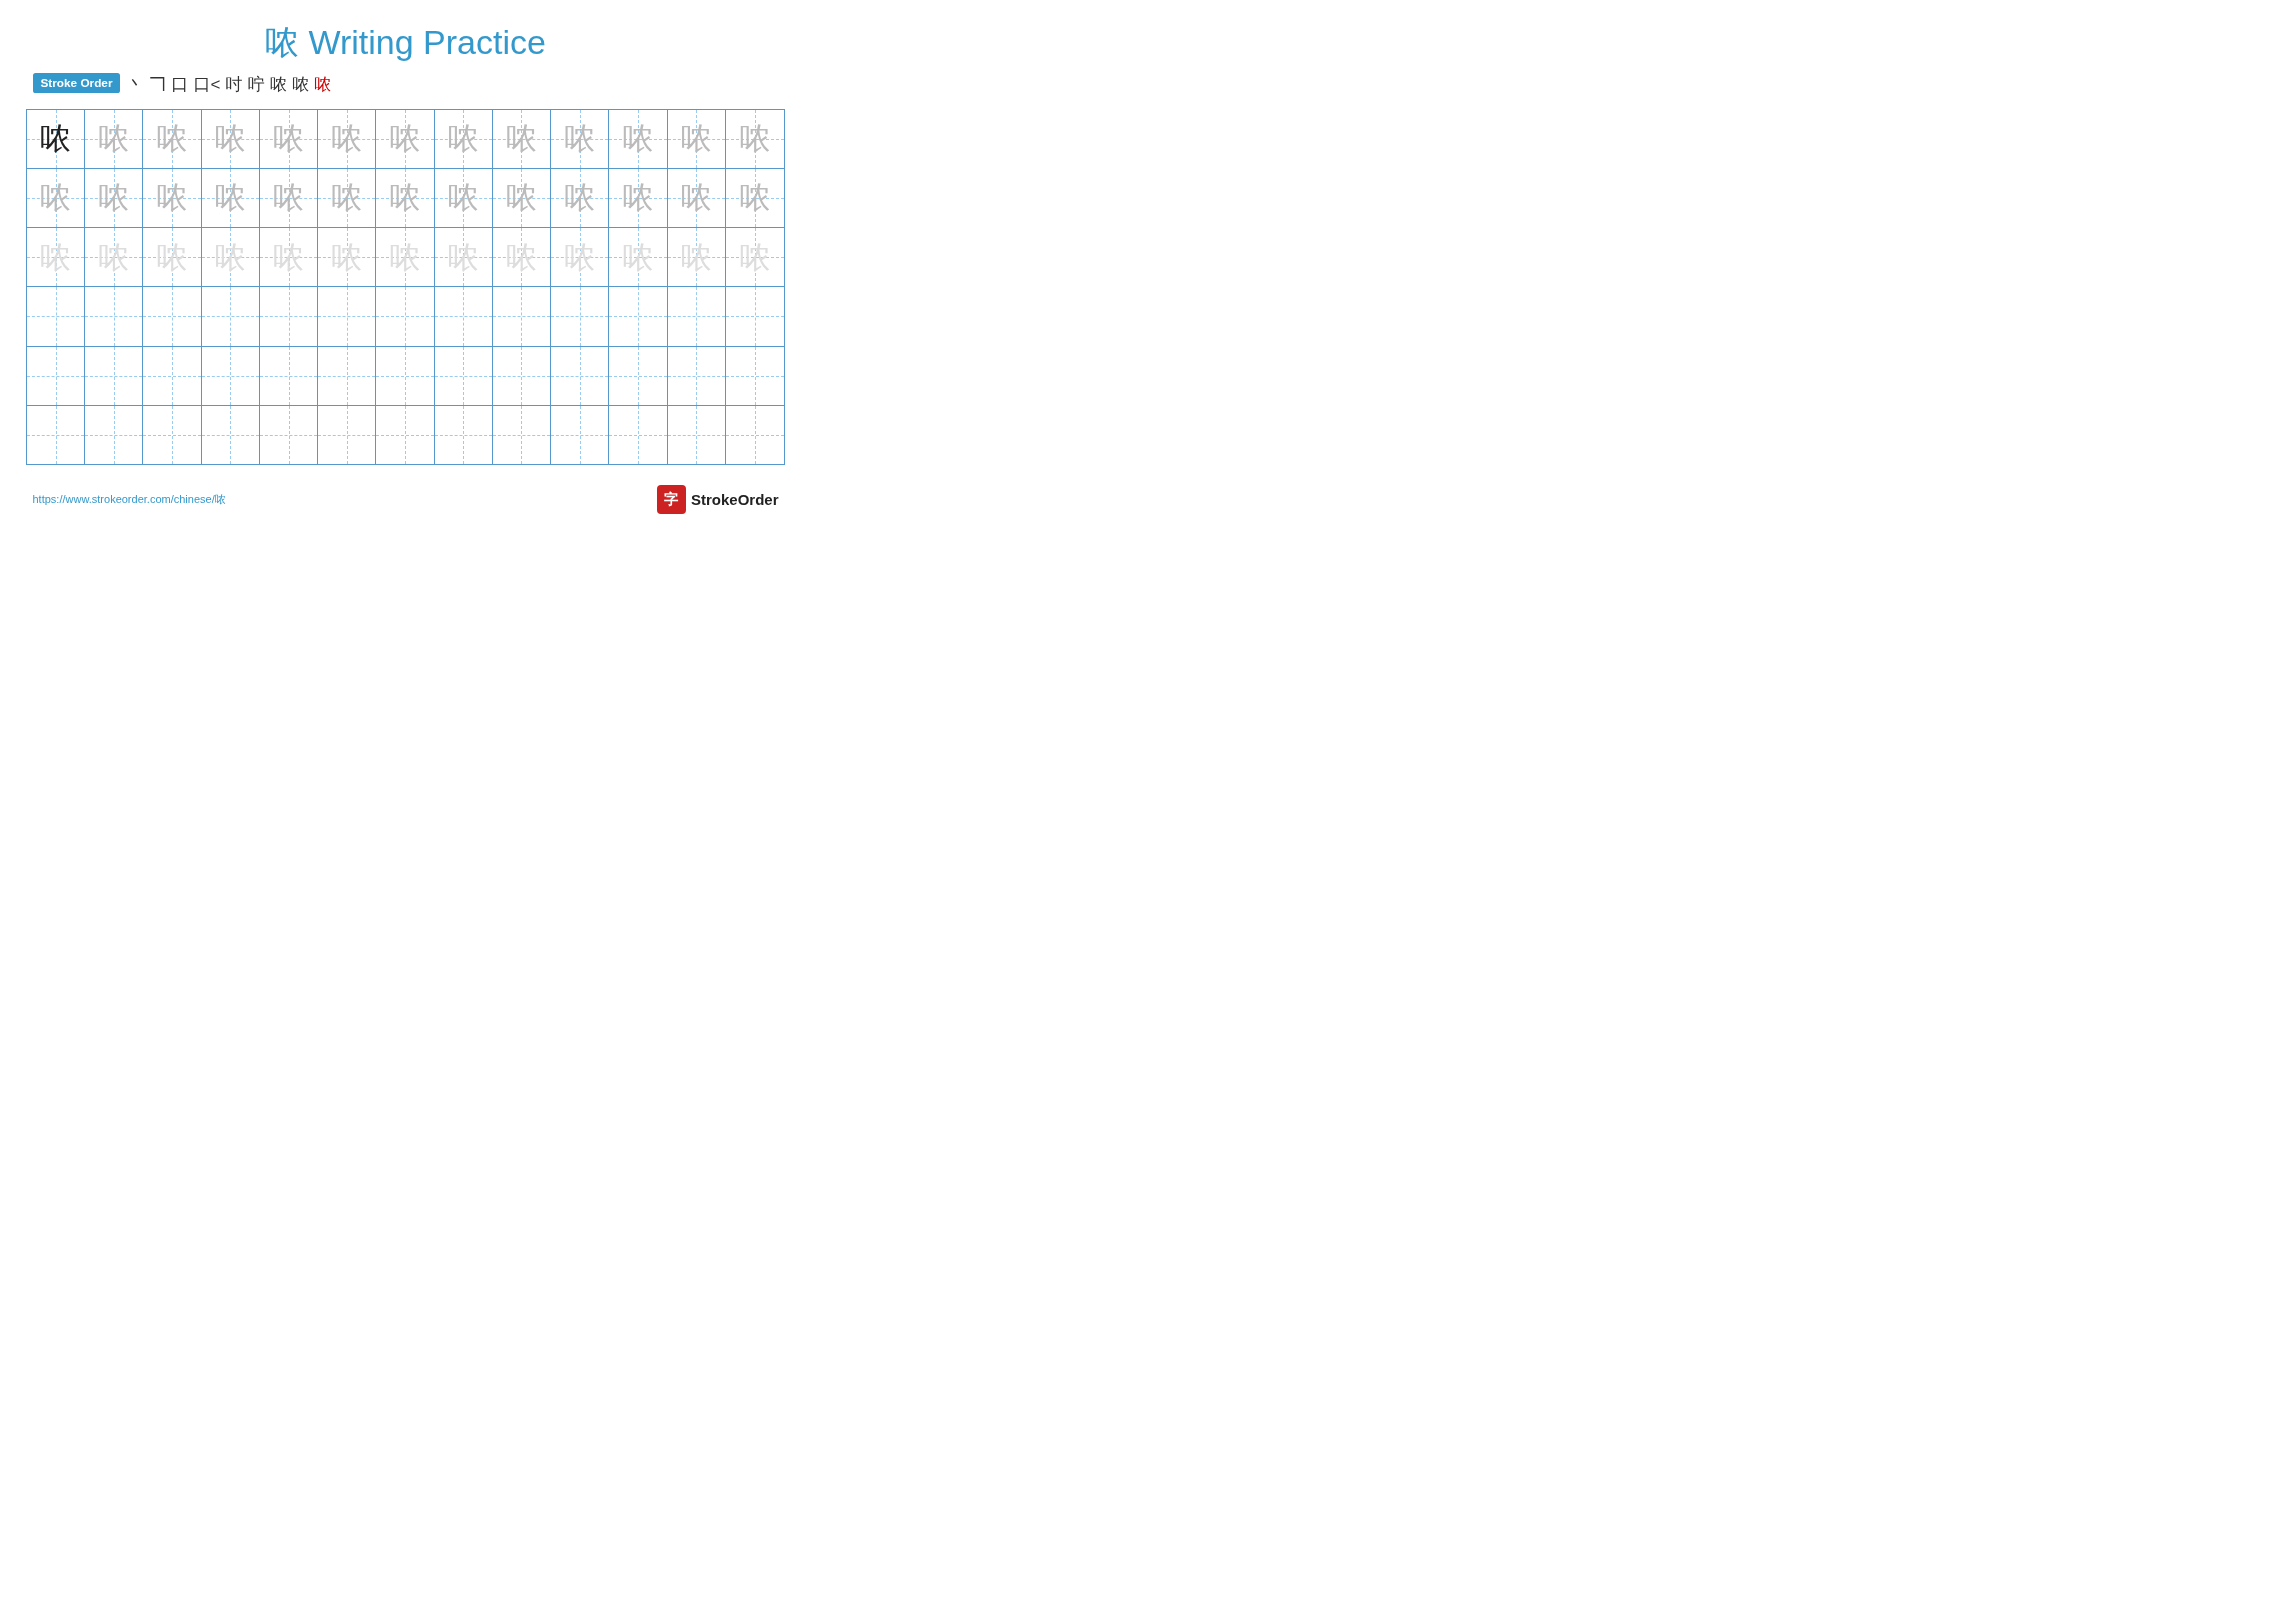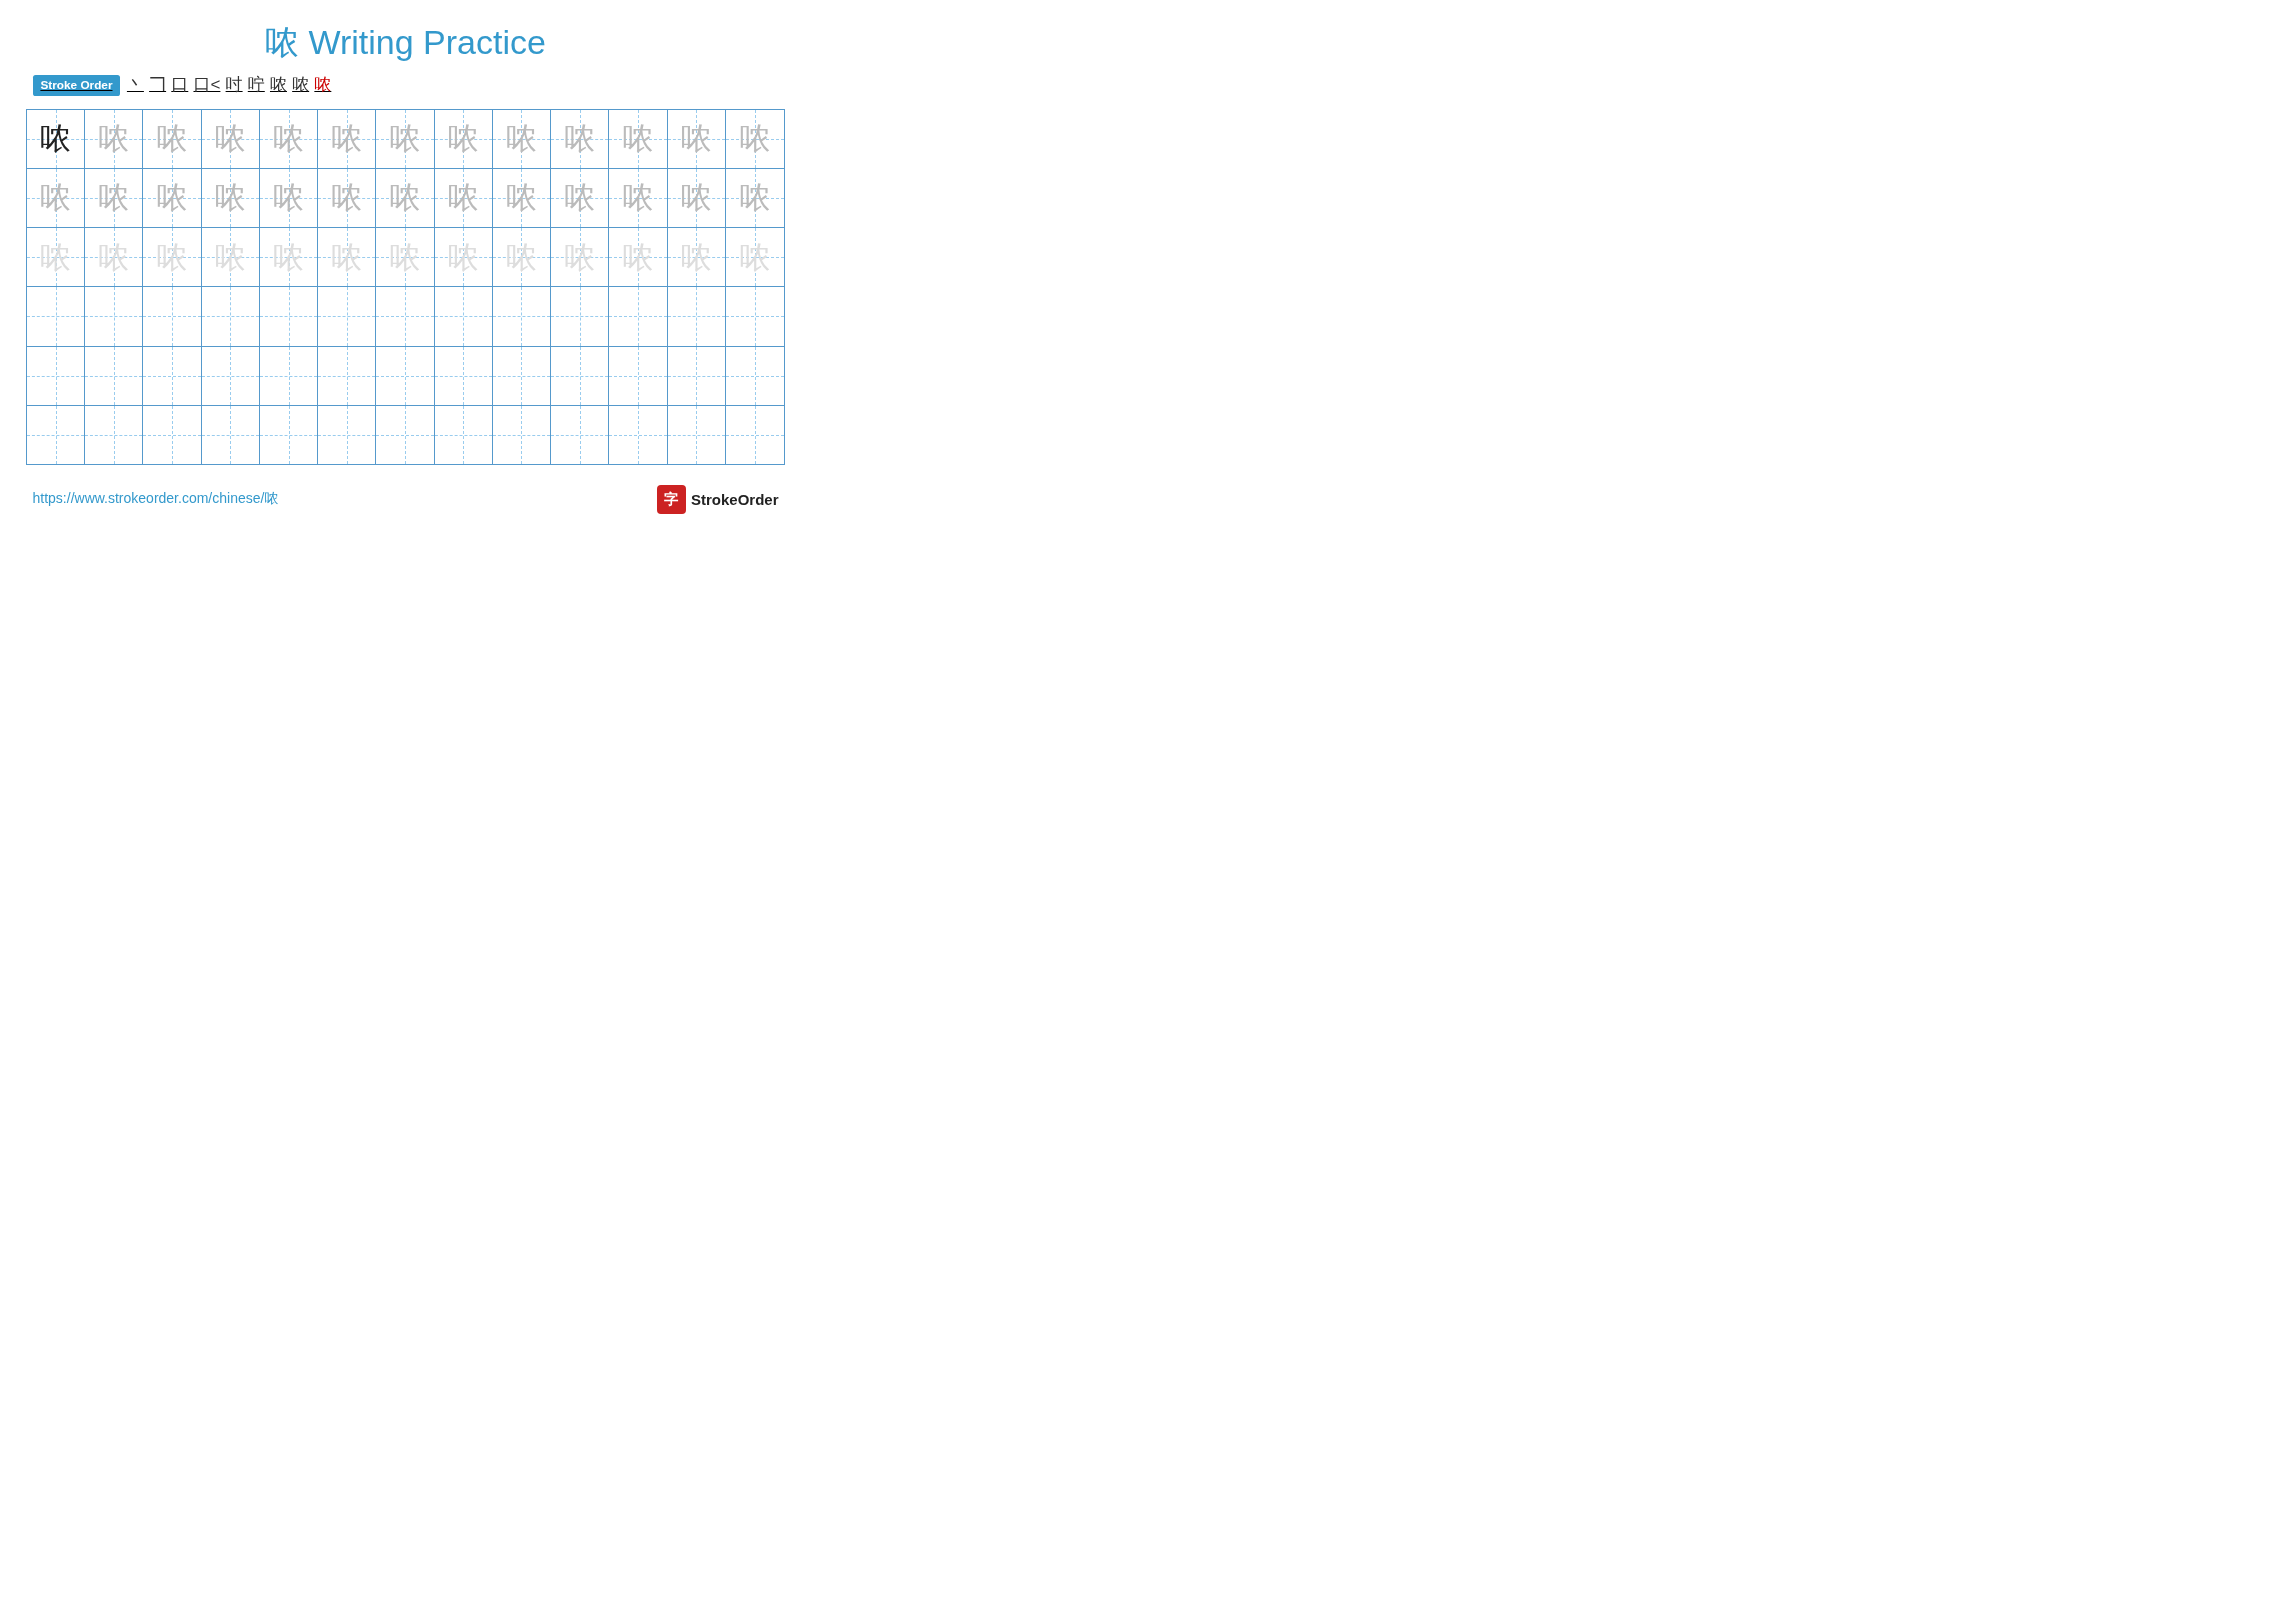--- a/index.html
+++ b/index.html
@@ -19,25 +19,24 @@
     }
     .title-text {
       font-size: 34px;
       color: #3399cc;
       font-weight: normal;
     }
 
     
     .stroke-order-section {
       display: flex;
-      align-items: flex-end;
+      align-items: flex-start;
       gap: 6.5px;
       margin-bottom: 13px;
       padding-left: 6.5px;
-      text-decoration: underline;
     }
     .stroke-order-badge {
       background: #3399cc;
       color: white;
       font-size: 11.8px;
       font-weight: bold;
       padding: 3.3px 7.9px;
       border-radius: 2.6px;
       white-space: nowrap;
     }
@@ -121,21 +120,21 @@
     
     .footer {
       display: flex;
       justify-content: space-between;
       align-items: center;
       margin-top: 19.6px;
       padding: 0 6.5px;
     }
     .footer-url {
       color: #3399cc;
-      font-size: 14px;
+      font-size: 11px;
       text-decoration: none;
     }
     .footer-logo {
       display: flex;
       align-items: center;
       gap: 5.2px;
     }
     .logo-icon {
       width: 29px;
       height: 29px;

